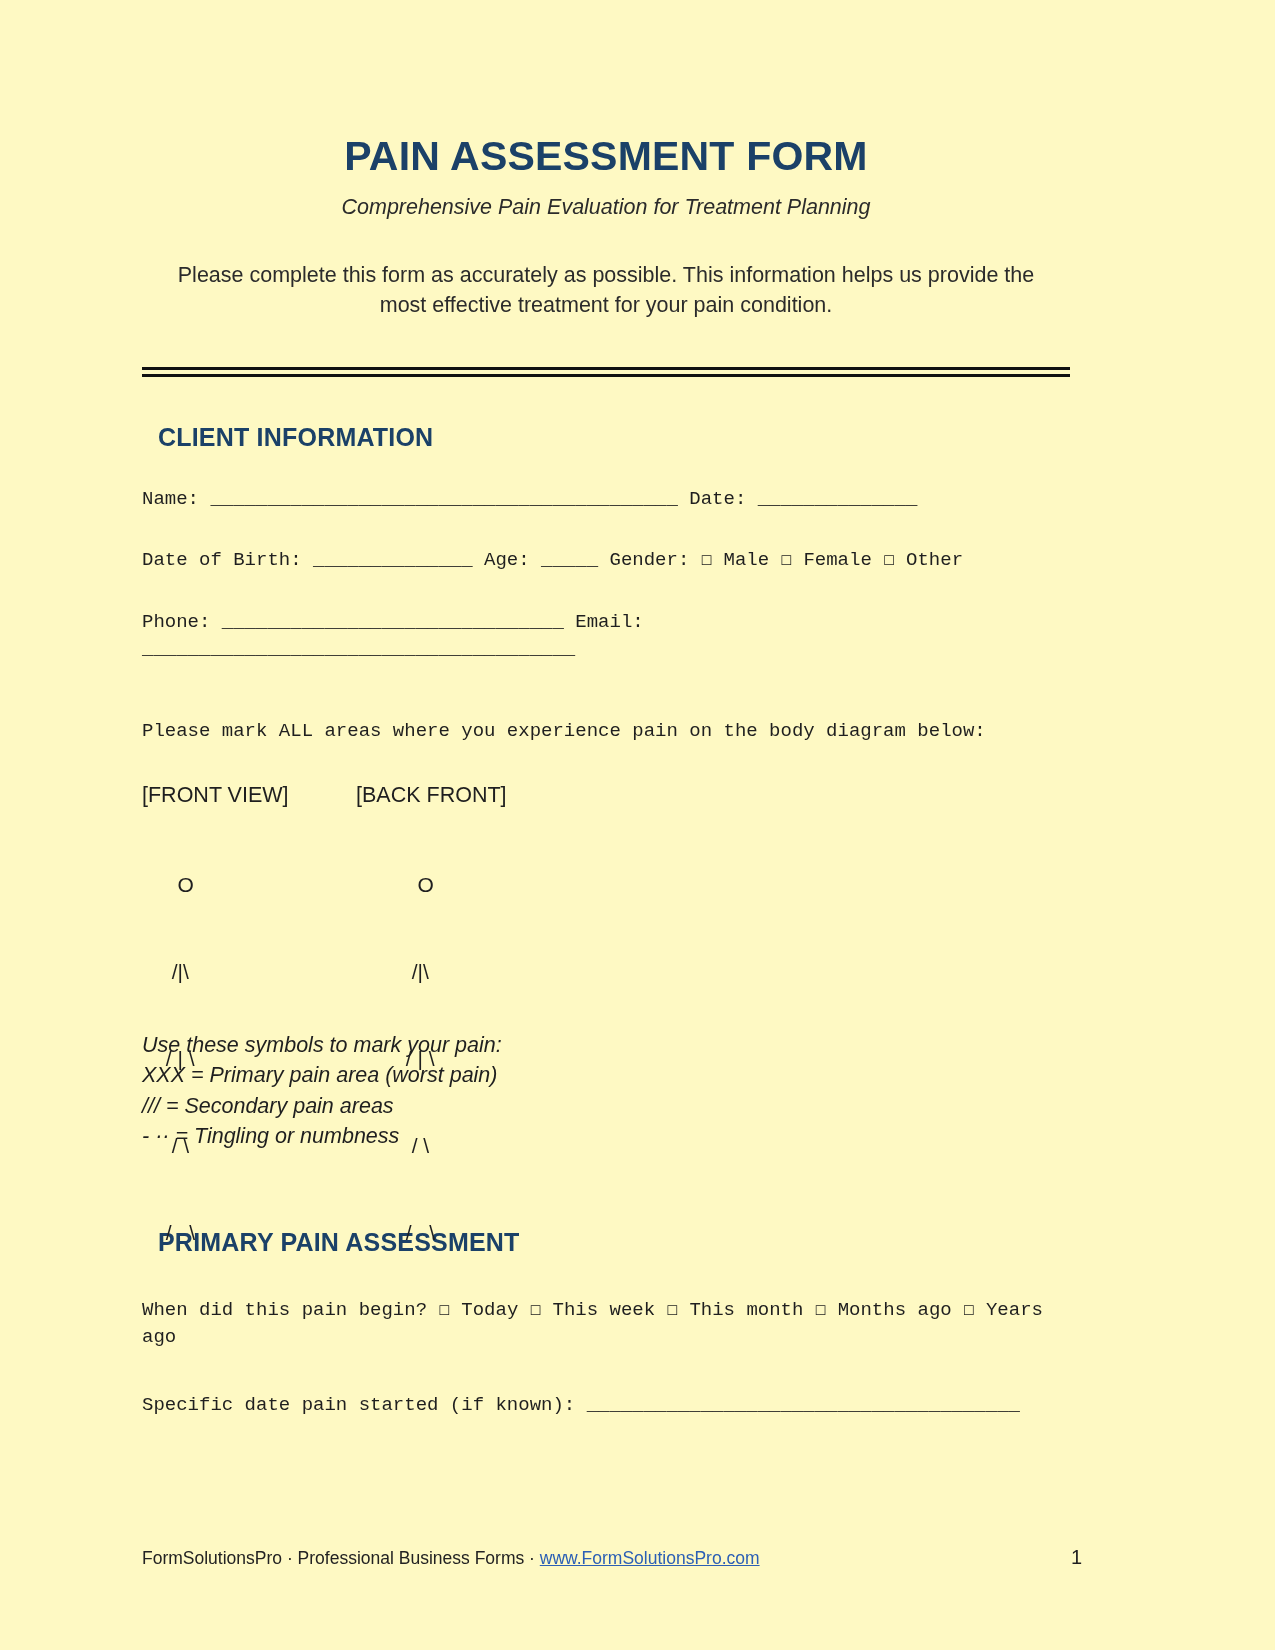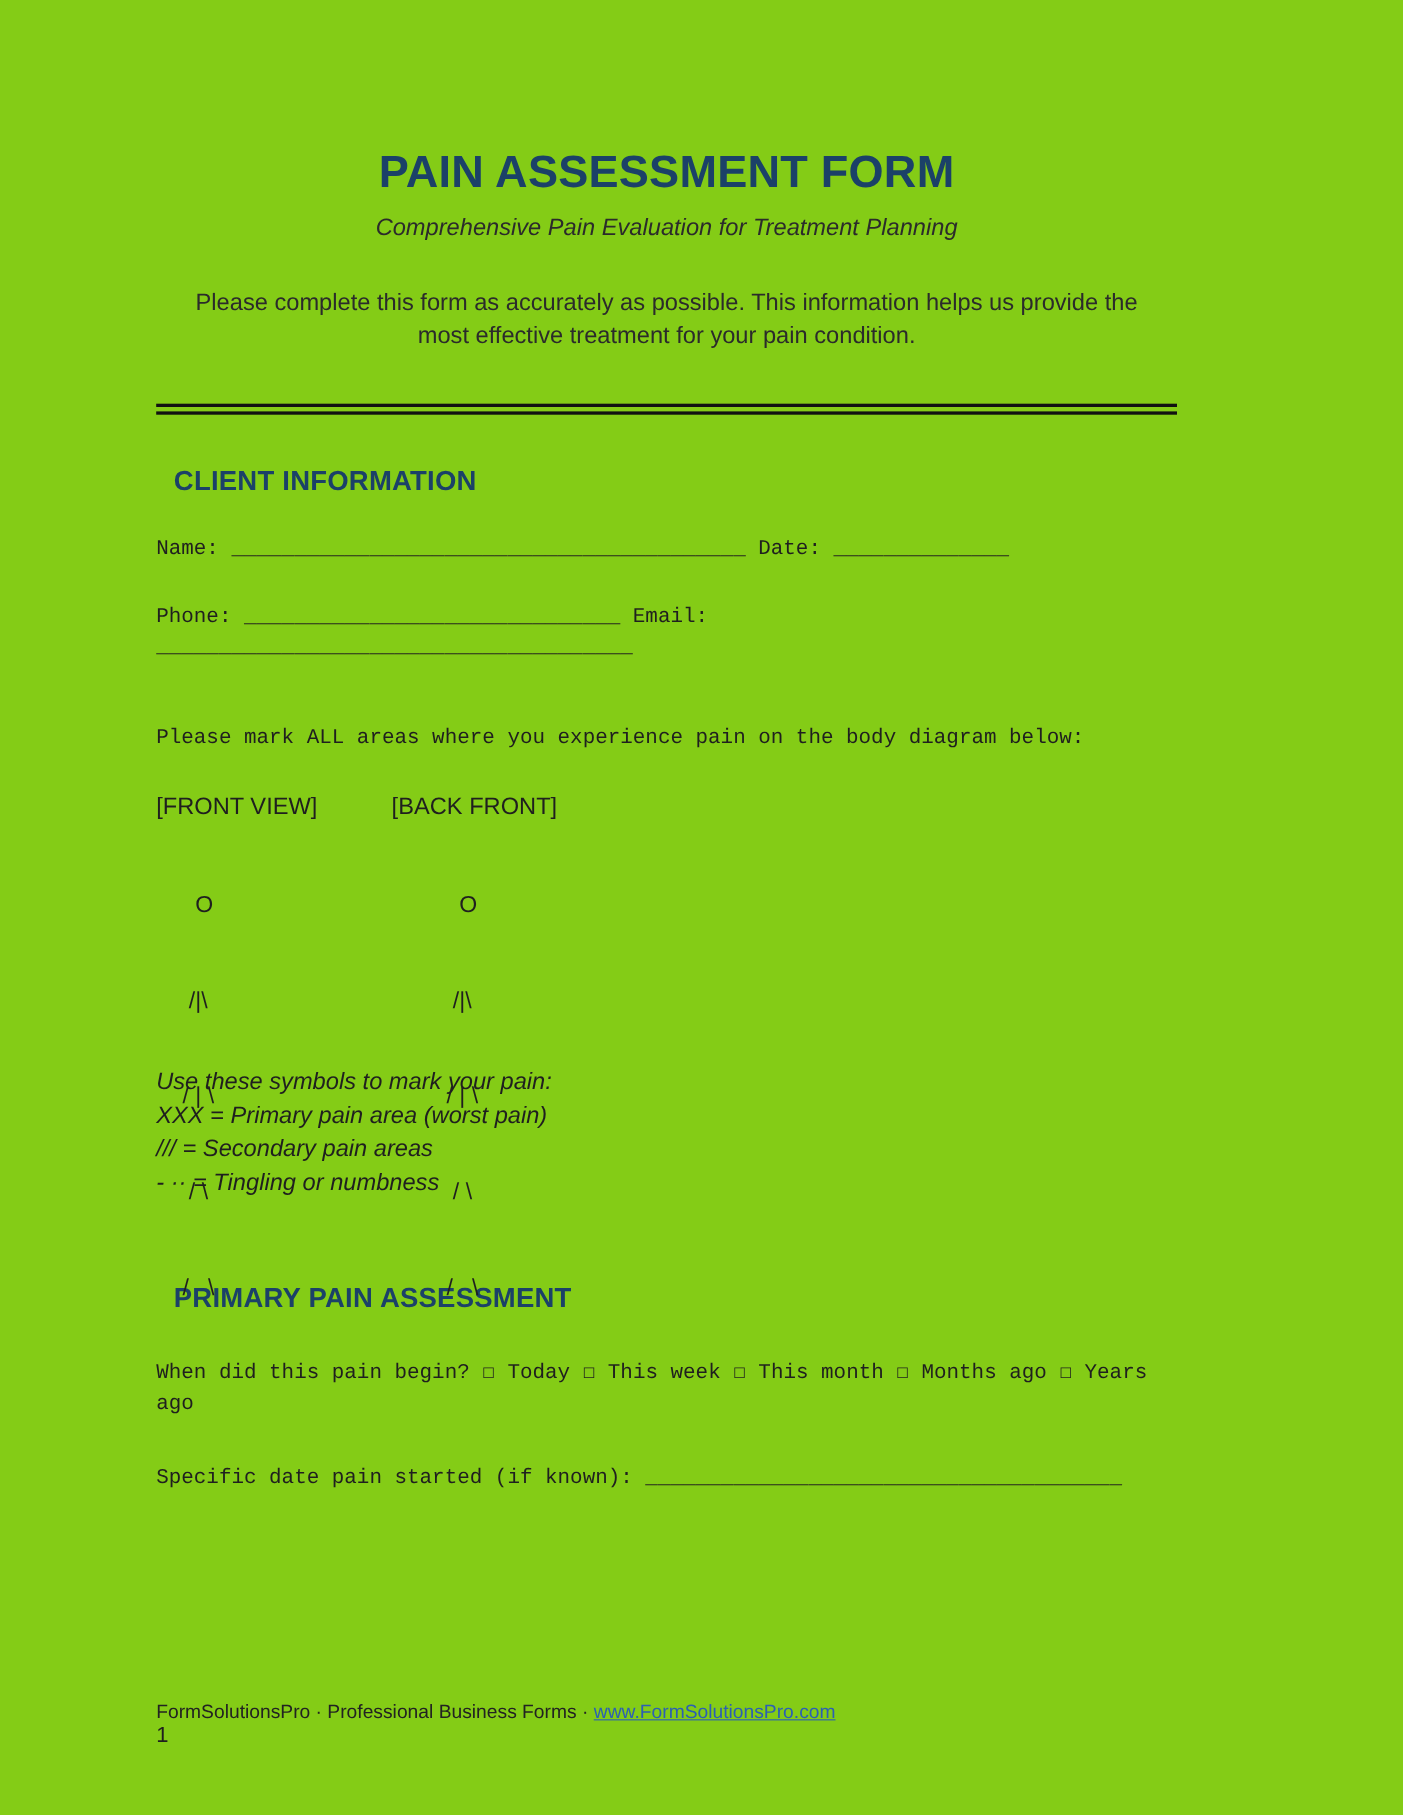--- a/index.html
+++ b/index.html
@@ -10,21 +10,21 @@
   }
   body {
     font-family: "Liberation Sans", sans-serif;
     color: #1a1a1a;
   }
   .page {
     position: relative;
     width: 1275px;
     height: 1650px;
     margin: 0 auto;
-    background: #84cc16;
+    background: #fef9c3;
     box-sizing: border-box;
     overflow: hidden;
   }
   .content {
     position: absolute;
     left: 142px;
     top: 0;
     width: 928px;
   }
 
@@ -134,21 +134,20 @@
   .footer {
     position: absolute;
     left: 142px;
     top: 1546px;
     width: 940px;
     font-size: 17.5px;
     color: #222222;
     display: flex;
     align-items: baseline;
     justify-content: space-between;
-    flex-direction: column;
   }
   .footer-link {
     color: #2b5fb5;
     text-decoration: underline;
   }
   .footer-page {
     font-size: 20px;
     color: #1f1f1f;
   }
   .footer-left { white-space: nowrap; }
@@ -165,20 +164,21 @@
       <p class="doc-subtitle">Comprehensive Pain Evaluation for Treatment Planning</p>
       <p class="doc-intro">Please complete this form as accurately as possible. This information helps us provide the most effective treatment for your pain condition.</p>
     </div>
 
     <div class="divider"></div>
 
     <h2 class="section-heading sec-client">CLIENT INFORMATION</h2>
 
     <p class="field-line gap-34">Name: _________________________________________ Date: ______________</p>
 
+    <p class="field-line gap-34">Date of Birth: ______________ Age: _____ Gender: ☐ Male ☐ Female ☐ Other</p>
 
     <p class="field-line gap-34">Phone: ______________________________ Email: ______________________________________</p>
 
     <p class="field-line gap-68">Please mark ALL areas where you experience pain on the body diagram below:</p>
 
     <div class="diagram-wrap">
       <div class="view-labels">
         <span class="lbl-front">[FRONT VIEW]</span><span class="lbl-back">[BACK FRONT]</span>
       </div>
 

